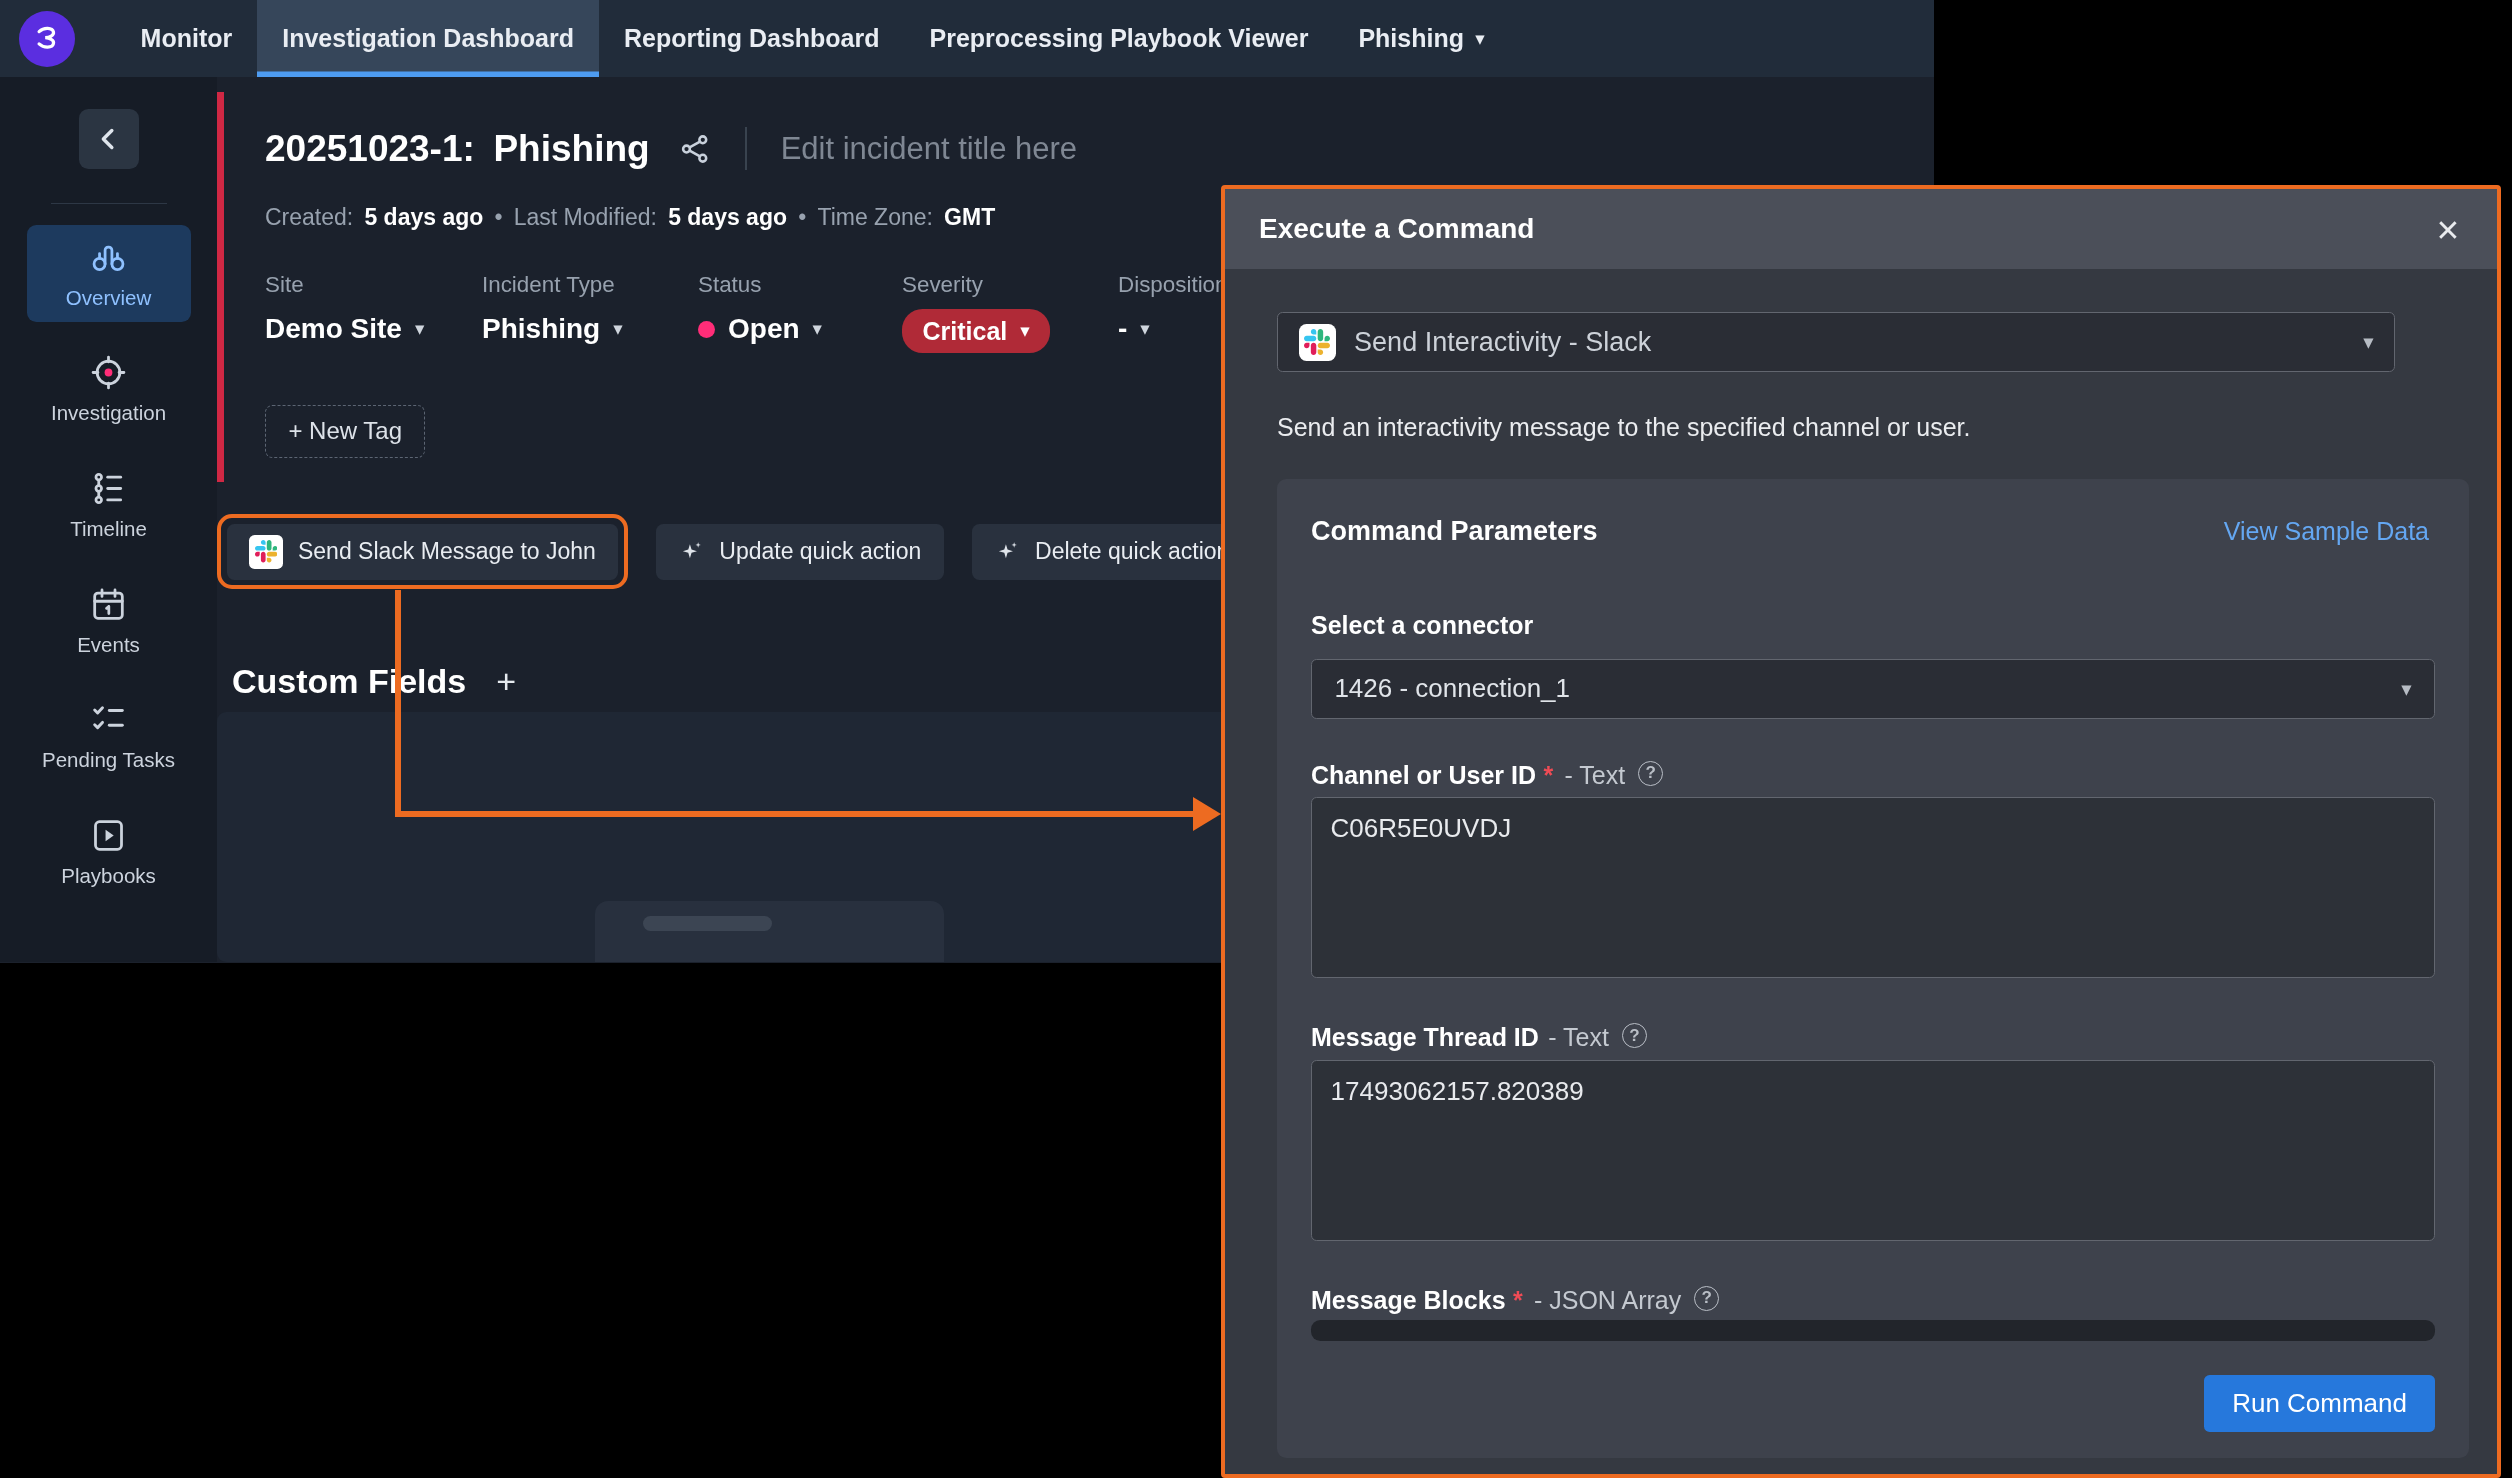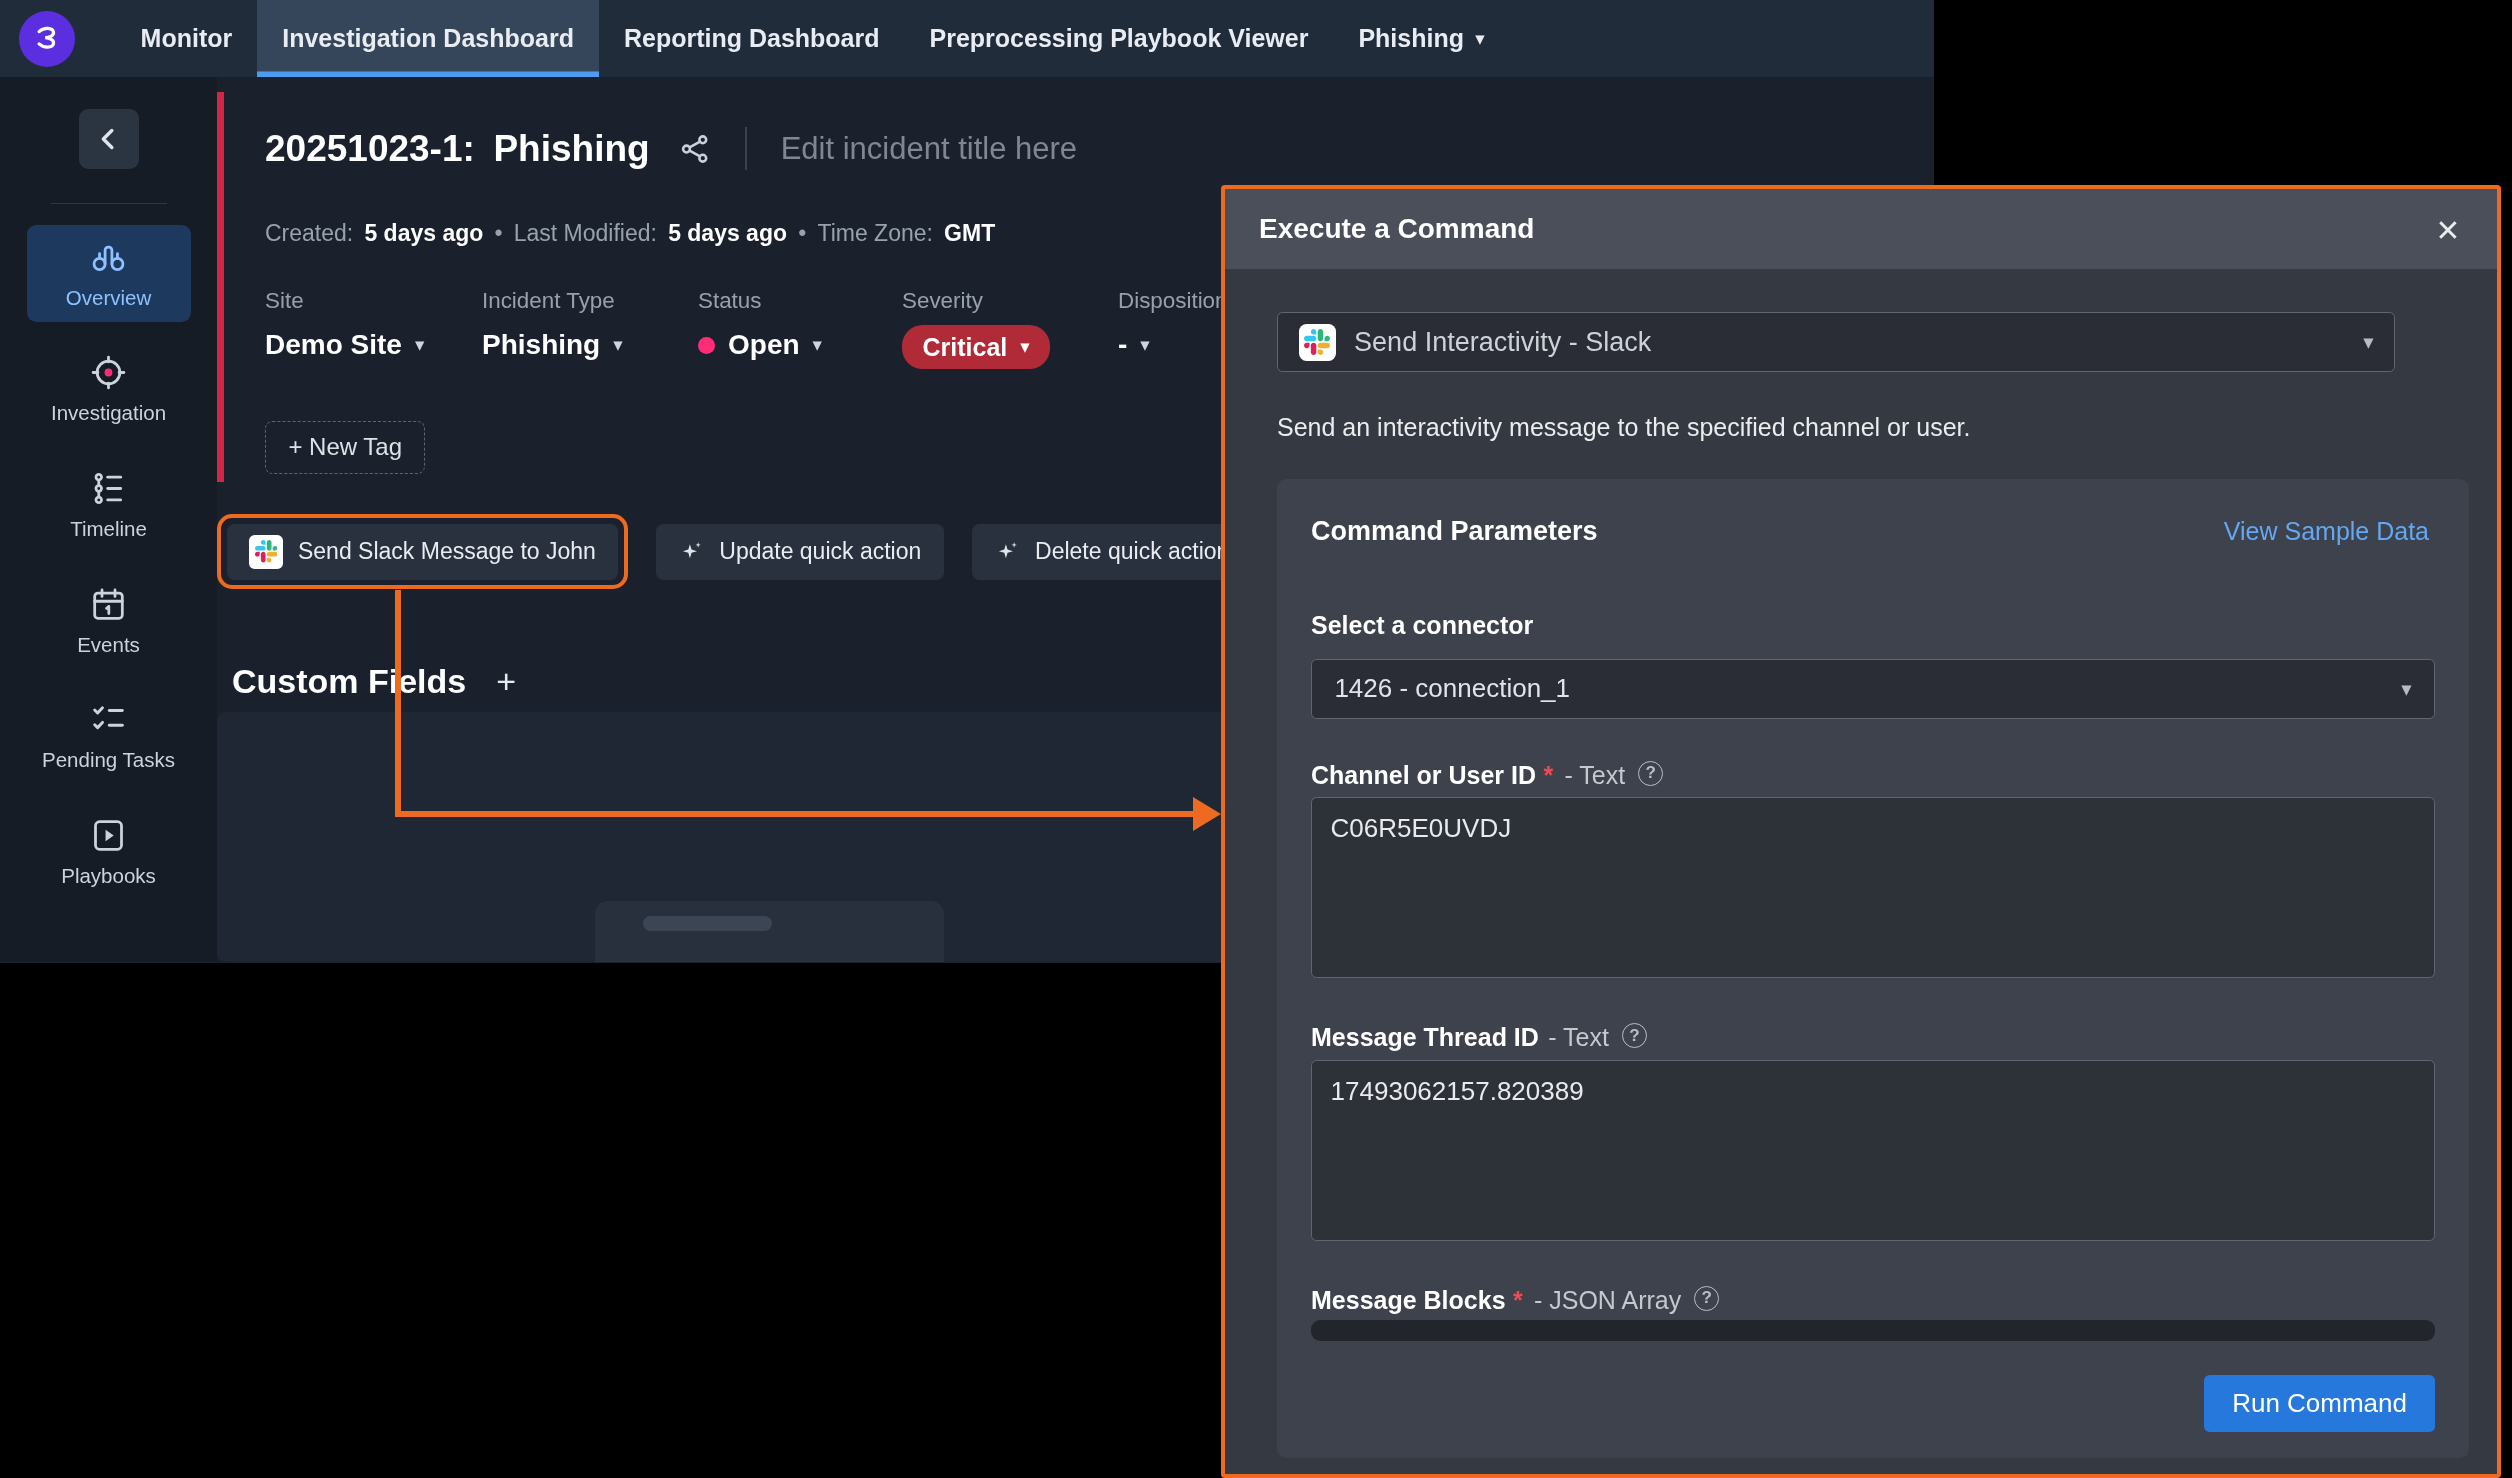--- a/index.html
+++ b/index.html
@@ -43,21 +43,21 @@
   .content { position:absolute; left:217px; top:77px; width:1716px; height:885px; background:#1b212c; overflow:hidden; }
 
   .inc-header { margin-top:15px; border-left:7.5px solid #d02844; padding:35px 0 0 41px; height:390px; }
   .title-row { display:flex; align-items:center; gap:18.6px; }
   .inc-id, .inc-title { font-size:37px; font-weight:700; color:#fff; }
   .share-btn { background:none; border:none; cursor:pointer; color:#c9d1dc; padding:0; margin-left:9.3px; }
   .share-btn svg { width:34px; height:34px; }
   .v-div { width:1.9px; height:43px; background:#39434f; margin:0 15px; }
   .edit-ph { font-size:31px; color:#7f8793; cursor:text; }
 
-  .meta-row { margin-top:50px; display:flex; align-items:center; gap:11.2px; font-size:23px; color:#98a2af; }
+  .meta-row { margin-top:34px; display:flex; align-items:center; gap:11.2px; font-size:23px; color:#98a2af; }
   .meta-val { color:#fff; font-weight:700; }
   .meta-sep { color:#98a2af; }
 
   .fields-row { margin-top:41px; display:flex; }
   .fcol { display:flex; flex-direction:column; }
   .flabel { font-size:22.4px; color:#97a1ae; }
   .fvalue { margin-top:15px; display:flex; align-items:center; gap:13px; font-size:28px; font-weight:600; color:#fff; cursor:pointer; }
   .caret { font-size:18.6px; color:#cfd5dd; }
   .status-dot { width:17px; height:17px; border-radius:50%; background:#ff2d78; }
   .sev-pill { display:inline-flex; align-items:center; gap:13px; background:#b02a37; border-radius:20.5px;

